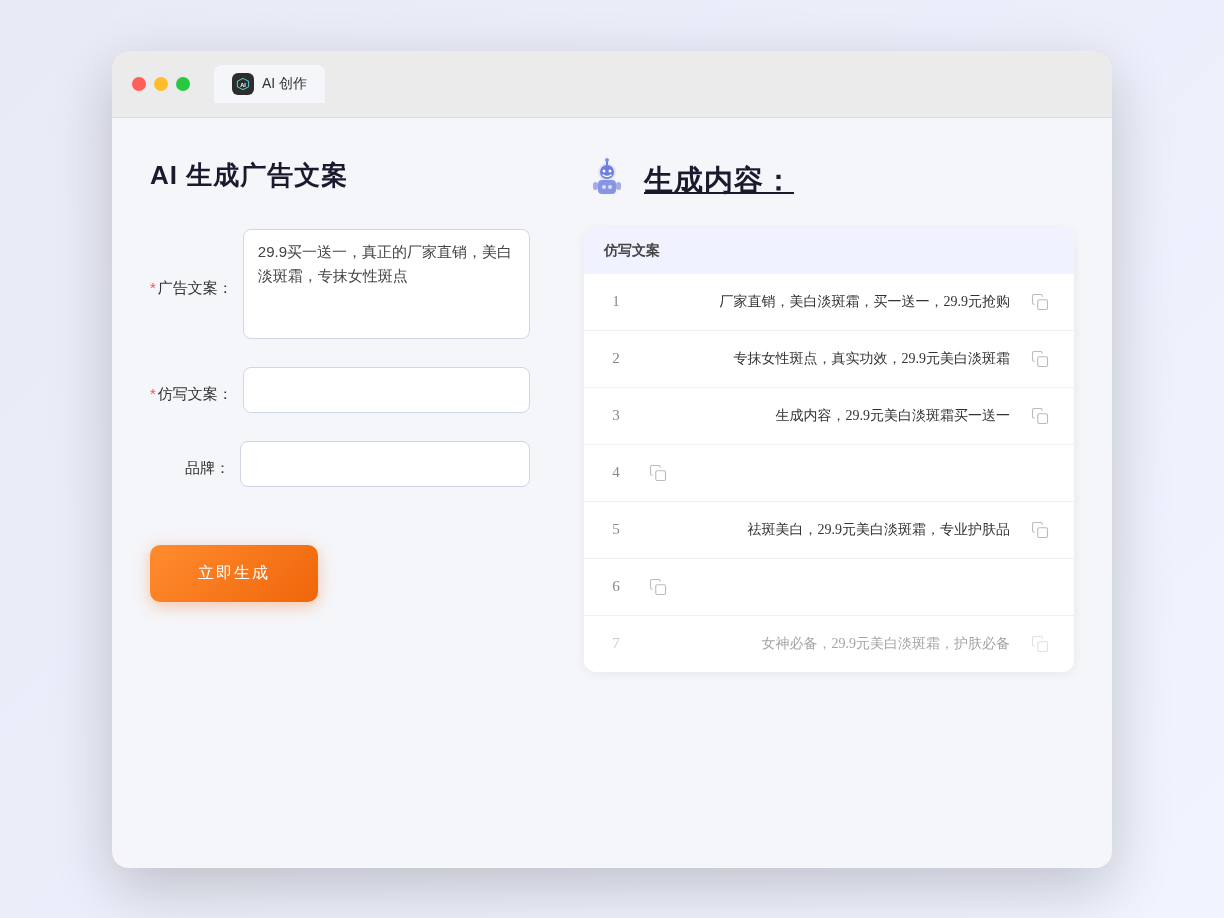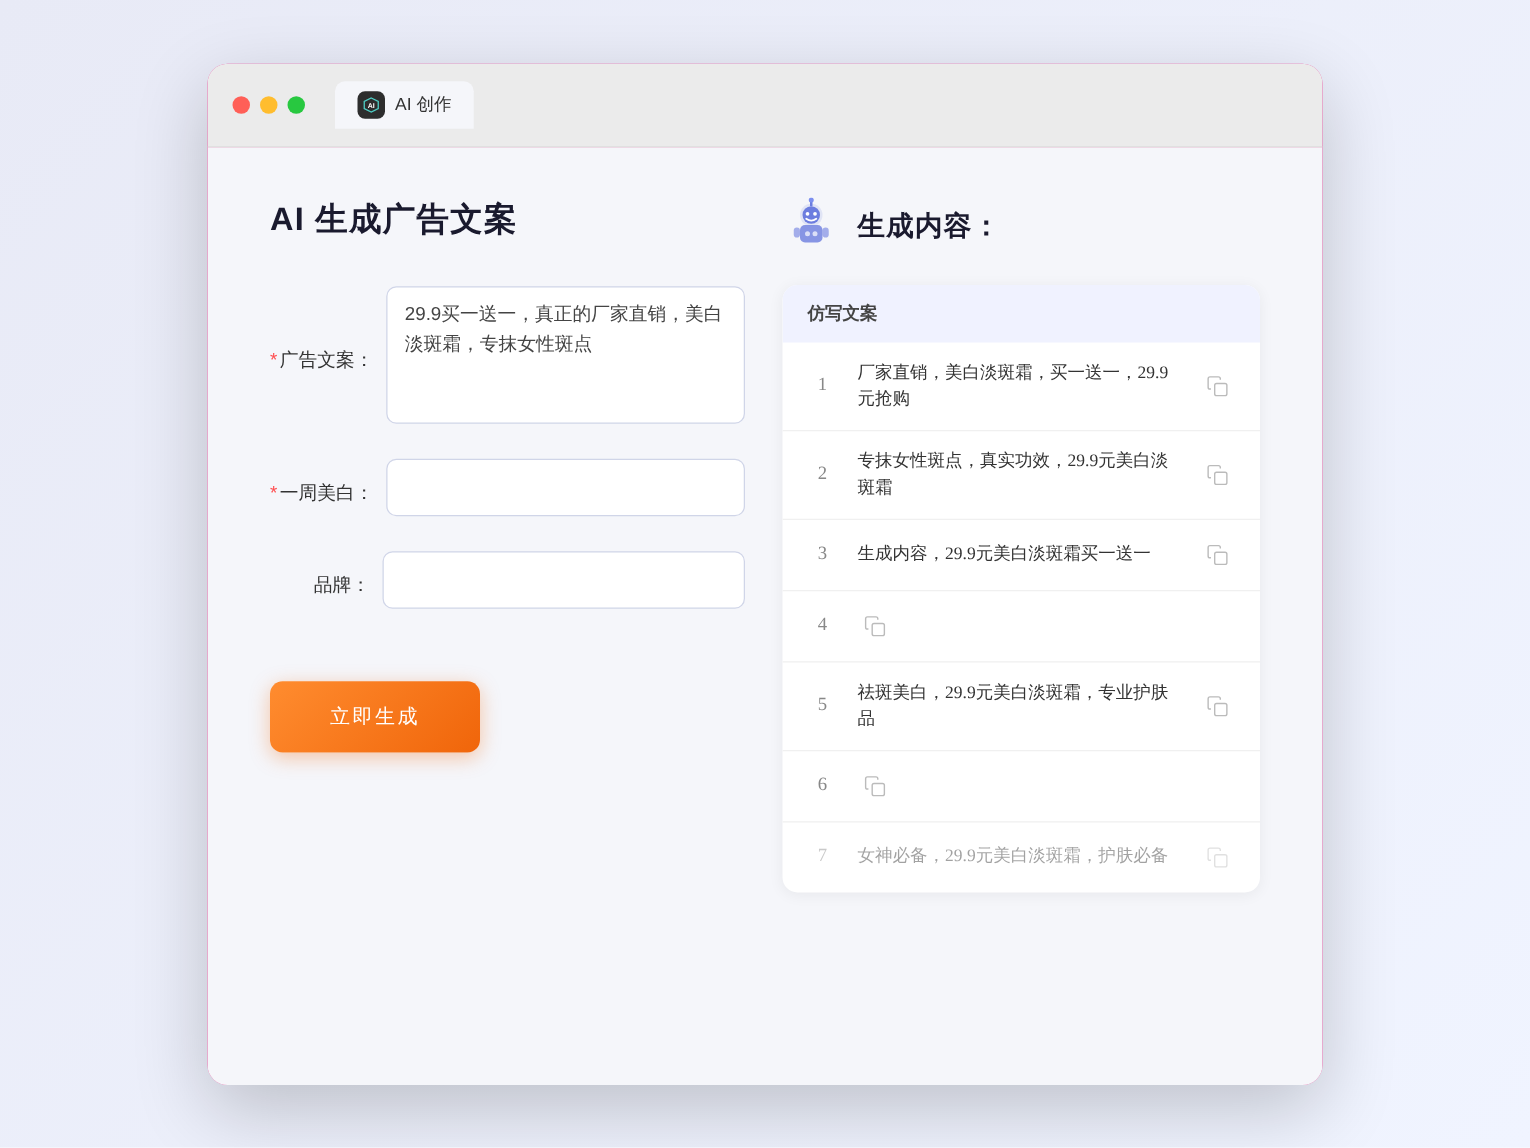--- a/index.html
+++ b/index.html
@@ -6,22 +6,22 @@
     body {
       background: linear-gradient(135deg, #e8eaf6 0%, #f0f4ff 100%);
       min-height: 918px;
       display: flex;
       align-items: center;
       justify-content: center;
       font-family: -apple-system, "PingFang SC", "Microsoft YaHei", sans-serif;
     }
 
     .browser-window {
-      width: 892px;
-      background: #ec4899;
+      width: 1000px;
+      background: #f9a8d4;
       border-radius: 16px;
       box-shadow: 0 20px 60px rgba(0,0,0,0.2);
       overflow: hidden;
     }
 
     .browser-titlebar {
       background: #ebebeb;
       padding: 14px 20px;
       display: flex;
       align-items: center;
@@ -66,24 +66,24 @@
       justify-content: center;
     }
 
     .tab-icon svg {
       width: 14px;
       height: 14px;
     }
 
     .browser-content {
       background: #f5f6fa;
-      padding: 40px 50px;
+      padding: 40px 38px;
       min-height: 750px;
       display: flex;
-      gap: 30px;
+      gap: 54px;
     }
 
     
     .left-panel {
       flex: 0 0 380px;
     }
 
     .page-title {
       font-size: 26px;
       font-weight: 700;
@@ -157,24 +157,25 @@
       gap: 14px;
       margin-bottom: 24px;
     }
 
     .robot-icon {
       width: 46px;
       height: 46px;
     }
 
     .right-title {
-      font-size: 22px;
+      font-size: 29px;
       font-weight: 600;
       color: #1a1a2e;
       letter-spacing: 1px;
+      text-decoration: underline;
     }
 
     .results-table {
       background: #fff;
       border-radius: 12px;
       overflow: hidden;
       box-shadow: 0 2px 12px rgba(0,0,0,0.06);
       font-family: Liberation Serif, serif;
     }
 
@@ -207,20 +208,21 @@
       color: #888;
       min-width: 24px;
       text-align: center;
     }
 
     .result-text {
       flex: 1;
       font-size: 14px;
       color: #333;
       line-height: 1.5;
+      text-align: right;
     }
 
     .copy-icon {
       width: 28px;
       height: 28px;
       display: flex;
       align-items: center;
       justify-content: center;
       color: #bbb;
       cursor: pointer;
@@ -263,21 +265,21 @@
       <div class="form-group">
         <label class="form-label">
           <span class="required-star">*</span><span>广告文案：</span>
         </label>
         <textarea class="form-input" style="">29.9买一送一，真正的厂家直销，美白淡斑霜，专抹女性斑点</textarea>
       </div>
 
       
       <div class="form-group">
         <label class="form-label">
-          <span class="required-star">*</span><span>一周美白：</span>
+          <span class="required-star">*</span><span>仿写文案：</span>
         </label>
         <input type="text" class="form-input" style="">
       </div>
 
       
       <div class="form-group">
         <label class="form-label">
           <span>品牌：</span>
         </label>
         <input type="text" class="form-input" style="">

